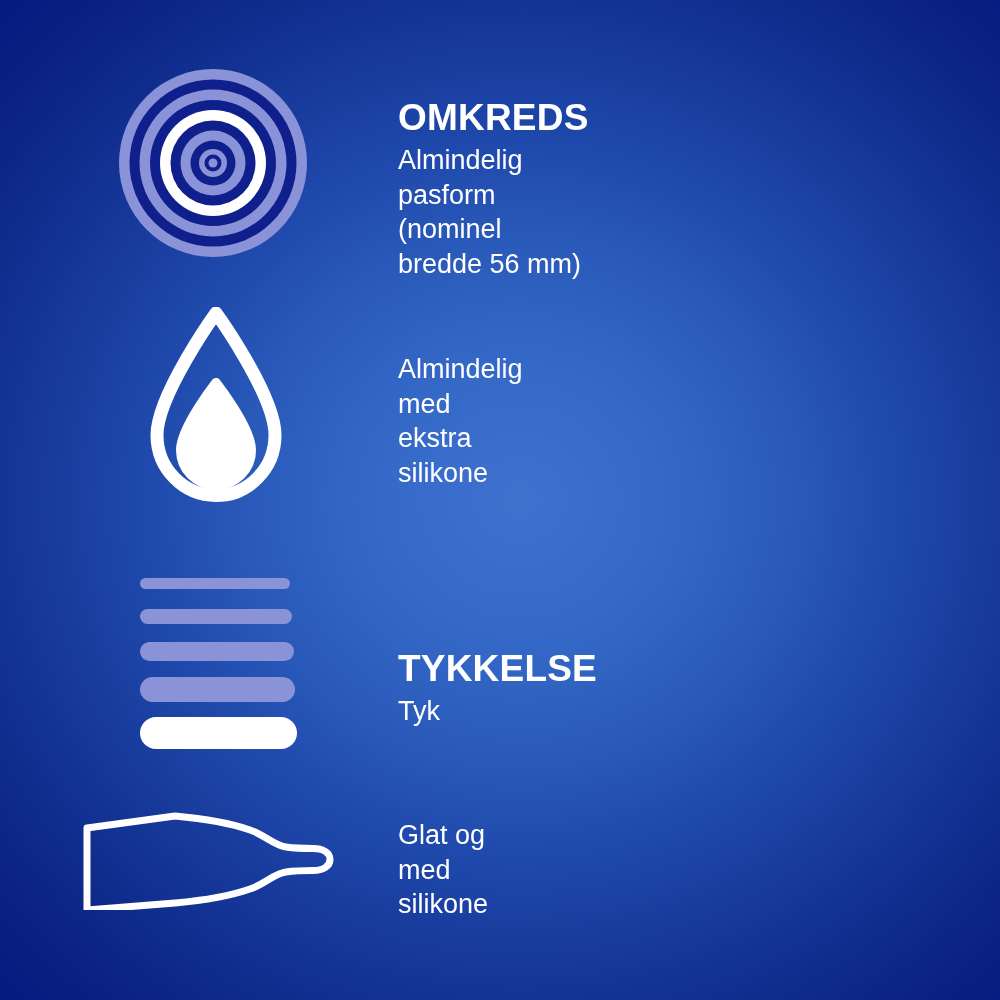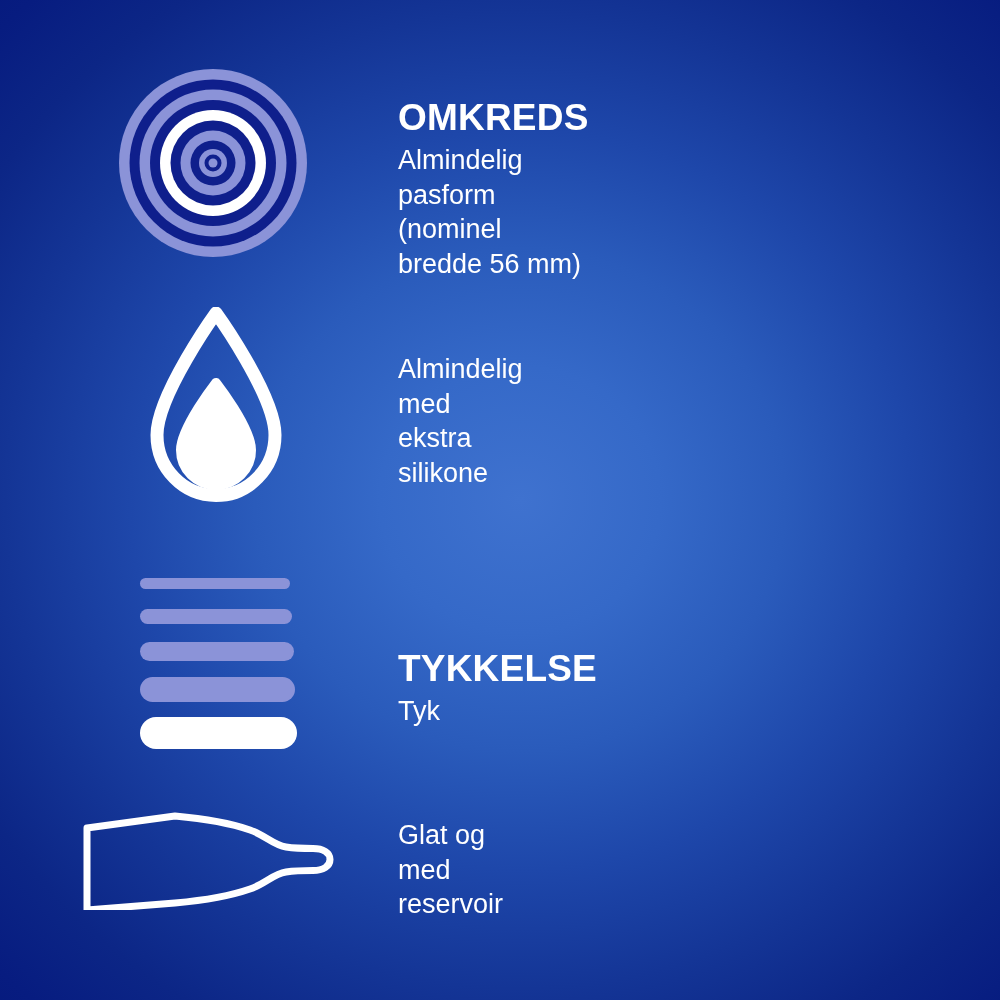--- a/index.html
+++ b/index.html
@@ -197,17 +197,17 @@
                  C243 50.5 250 46.5 250 39.5
                  C250 32.5 243 28.5 233 28.5
                  C226 28.5 216 28.5 206 27
                  C193 25 186 15.5 170 10
                  C150 3 128 -1 95 -4
                  L7 8 Z" transform="translate(0,8)" fill="none" stroke="#ffffff" stroke-width="7" stroke-linejoin="round" stroke-linecap="round"></path>
       </svg>
     </div>
 
     <div class="text-cell" style="top:818px;">
-      <p class="feature-desc">Glat og med reservoir</p>
+      <p class="feature-desc">Glat og med silikone</p>
     </div>
   </div>
 
 </div>
 
 </body></html>

